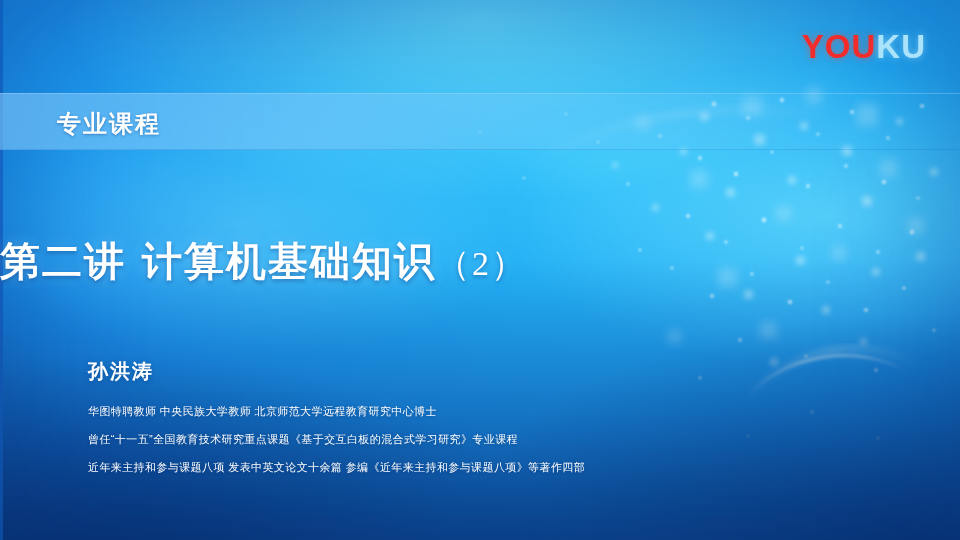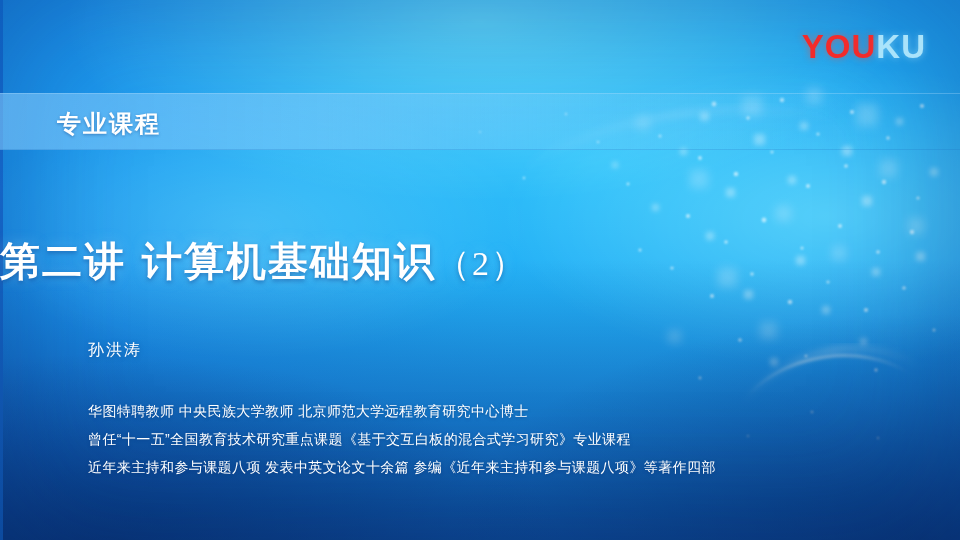--- a/index.html
+++ b/index.html
@@ -129,36 +129,36 @@
   .main-title .paren {
     font-family: "Liberation Serif", "DejaVu Serif", serif;
     font-weight: normal;
     font-size: 34px;
   }
 
   
   .presenter-name {
     position: absolute;
     left: 88px;
-    top: 340px;
-    font-size: 16px;
-    font-weight: normal;
+    top: 358px;
+    font-size: 20px;
+    font-weight: bold;
     color: #FFFFFF;
     letter-spacing: 2px;
     text-shadow: 0 1px 4px rgba(10,58,125,0.5);
     white-space: nowrap;
   }
   .credentials {
     position: absolute;
     left: 88px;
     top: 397px;
     width: 800px;
   }
   .credential-line {
-    font-size: 14px;
+    font-size: 11px;
     line-height: 28px;
     color: #FFFFFF;
     letter-spacing: 0.4px;
     text-shadow: 0 1px 3px rgba(8,52,118,0.55);
     white-space: nowrap;
   }
 
   
   .youku-logo {
     position: absolute;

